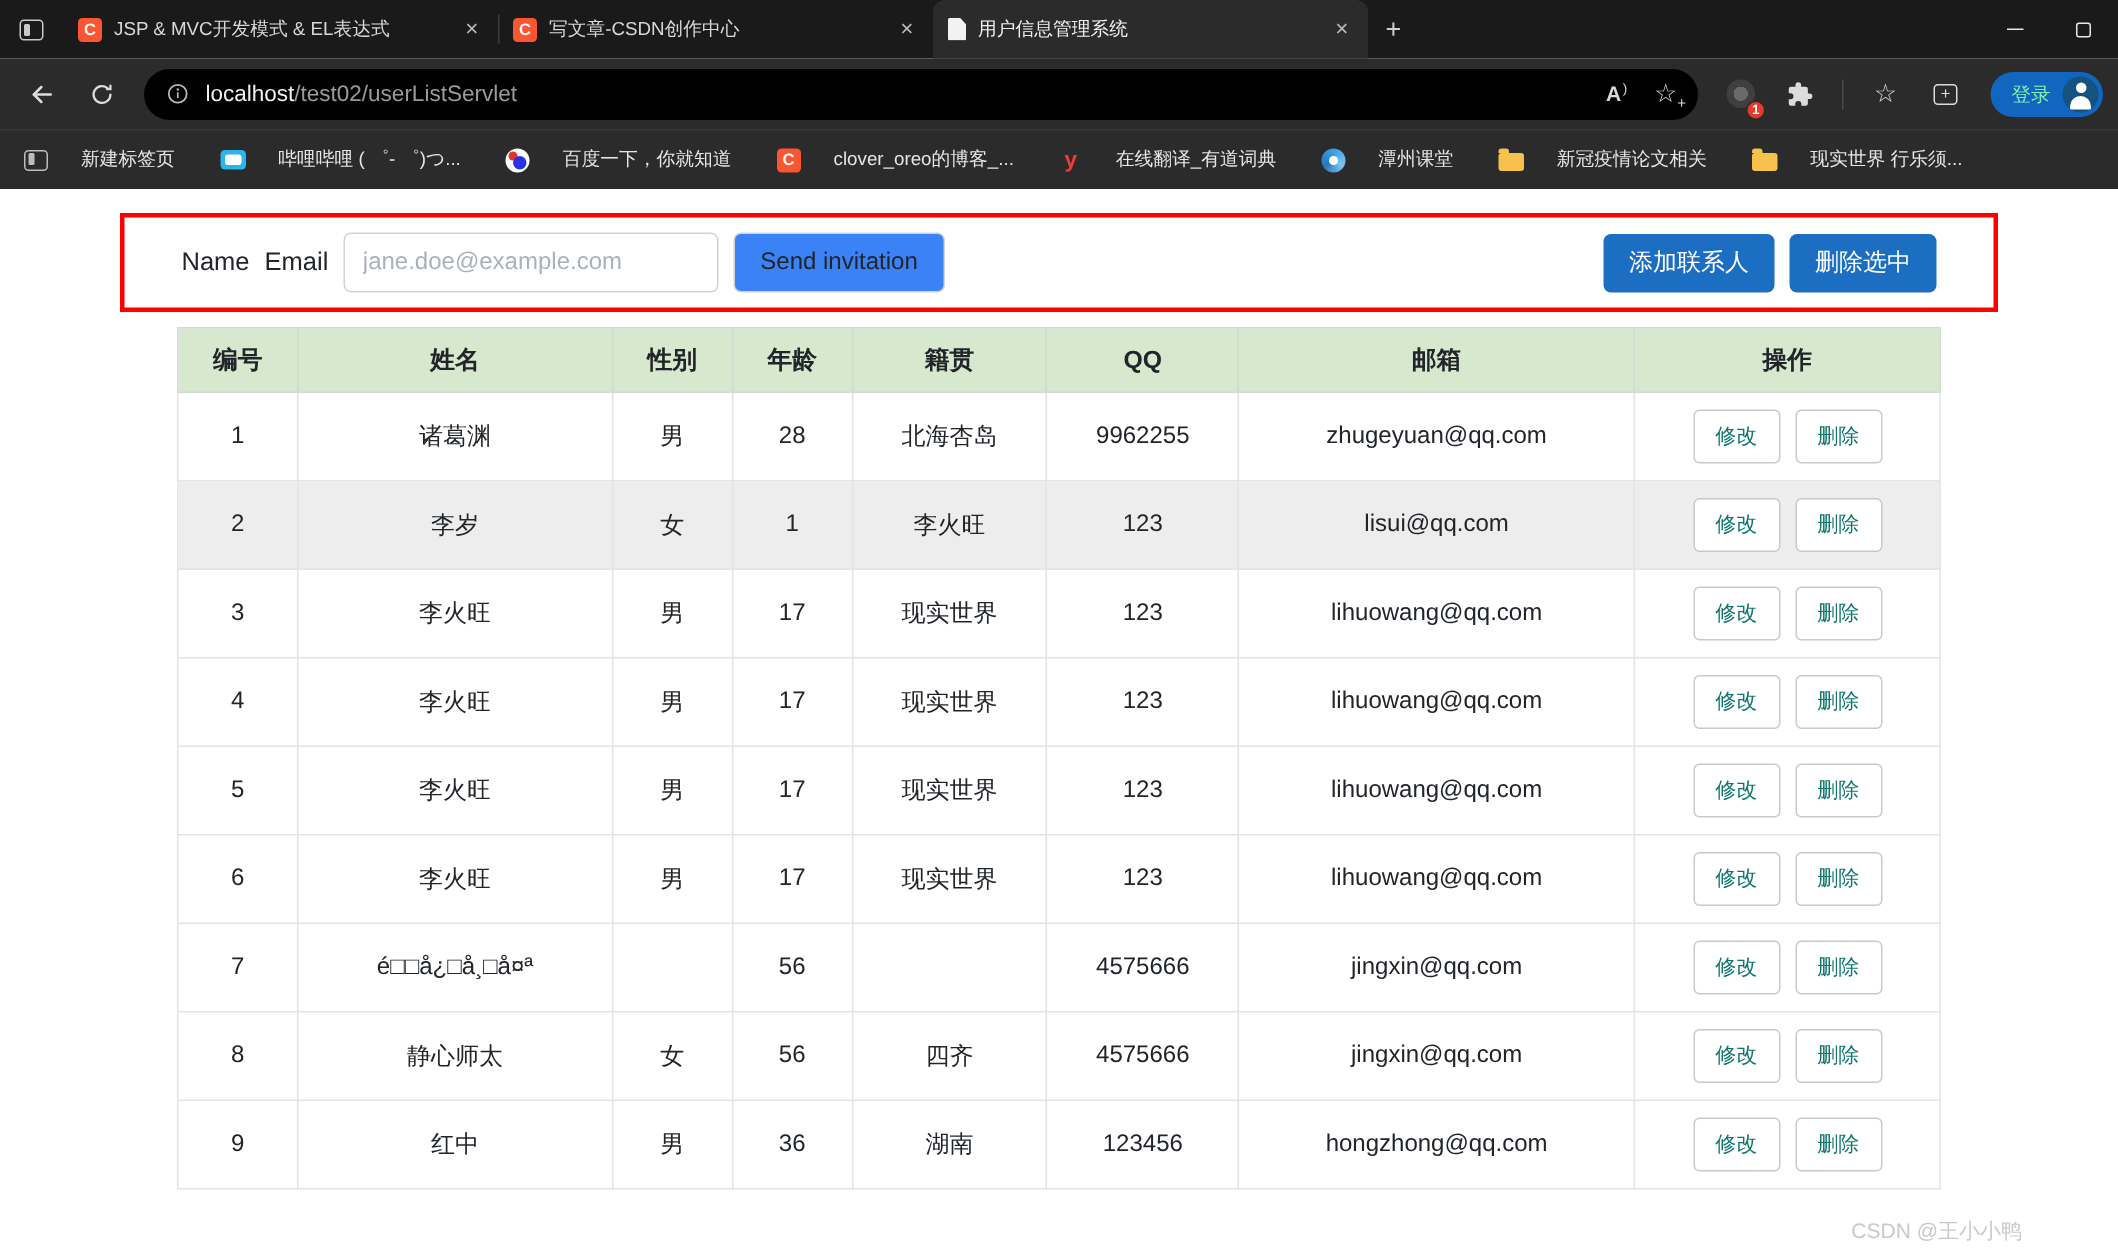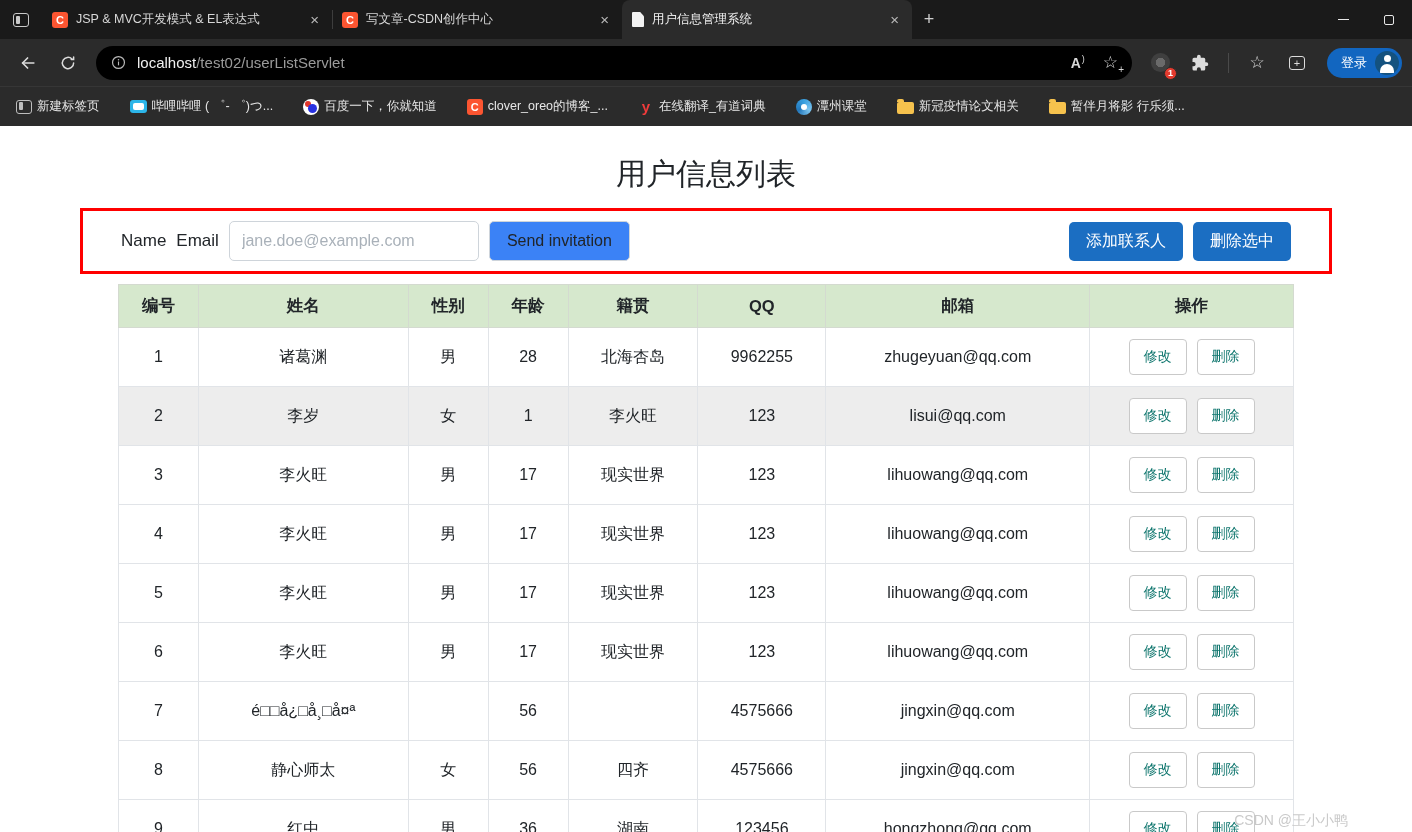--- a/index.html
+++ b/index.html
@@ -38,27 +38,27 @@
   .read-aloud::after { content: ")"; font-size: 9px; vertical-align: super; margin-left: 1px; font-weight: normal; }
   .star-add { position: relative; font-size: 17px; }
   .star-add::after { content: "+"; position: absolute; right: -6px; bottom: -2px; font-size: 10px; color: #d8d8d8; }
   .ext-circle { width: 19px; height: 19px; border-radius: 50%; background: radial-gradient(circle, #6a6a6a 0 35%, #3f3f3f 36% 100%); display: block; }
   .ext-badge { position: absolute; right: 1px; bottom: 0; min-width: 13px; height: 13px; background: #e33a2e; color: #fff; border-radius: 50%; font-size: 9px; font-weight: bold; display: flex; align-items: center; justify-content: center; border: 1.5px solid #2b2b2b; }
   .tb-divider { width: 1px; height: 20px; background: #4a4a4a; margin: 0 6px; }
   .star-lines { font-size: 17px; }
   .collections-glyph { width: 16px; height: 14px; border: 1.5px solid #dcdcdc; border-radius: 3px; display: flex; align-items: center; justify-content: center; color: #dcdcdc; font-size: 11px; }
   .collections-glyph::after { content: "+"; }
   .login-pill { height: 30px; background: #1266c0; border-radius: 16px; display: flex; align-items: center; gap: 8px; padding: 3px 3px 3px 14px; margin-left: 8px; }
-  .login-text { color: #ffffff; font-size: 13px; }
+  .login-text { color: #86efac; font-size: 13px; }
   .avatar { width: 24px; height: 24px; border-radius: 50%; background: #14527f; position: relative; overflow: hidden; }
   .avatar::before { content: ""; position: absolute; top: 4px; left: 8.5px; width: 7px; height: 7px; border-radius: 50%; background: #fff; }
   .avatar::after { content: ""; position: absolute; top: 13px; left: 5px; width: 14px; height: 9px; border-radius: 7px 7px 0 0; background: #fff; }
 
   .bookmarks { height: 40px; background: #2b2b2b; border-top: 1px solid #363636; display: flex; align-items: center; padding: 0 16px; gap: 30px; }
-  .bookmark { display: flex; align-items: center; gap: 5px; color: #e6e6e6; font-size: 12.5px; white-space: nowrap; }
+  .bookmark { display: flex; align-items: center; gap: 22px; color: #e6e6e6; font-size: 12.5px; white-space: nowrap; }
   .bicon { flex: 0 0 auto; display: inline-flex; align-items: center; justify-content: center; }
   .bicon.tabpage { width: 16px; height: 14px; border: 1.6px solid #bdbdbd; border-radius: 3px; position: relative; }
   .bicon.tabpage::before { content: ""; position: absolute; left: 1.5px; top: 1.5px; width: 4px; height: 8px; background: #bdbdbd; border-radius: 1px; }
   .bicon.bilibili { width: 17px; height: 13px; background: #2cb5e8; border-radius: 3px; position: relative; }
   .bicon.bilibili::after { content: ""; position: absolute; left: 3px; right: 3px; top: 3px; bottom: 3px; background: #fff; border-radius: 2px; }
   .bicon.baidu { width: 16px; height: 16px; border-radius: 50%; background: #fff; position: relative; overflow: hidden; }
   .bicon.baidu::before { content: ""; position: absolute; left: 2px; top: 2px; width: 6px; height: 6px; border-radius: 50%; background: #e0352b; }
   .bicon.baidu::after { content: ""; position: absolute; right: 2px; bottom: 2px; width: 9px; height: 9px; border-radius: 50%; background: #2932e1; }
   .bicon.csdn { width: 16px; height: 16px; background: #fc5531; color: #fff; border-radius: 3px; font-size: 11px; font-weight: bold; }
   .bicon.youdao { width: 16px; height: 16px; color: #ef3b3b; font-size: 15px; font-weight: bold; }
@@ -194,27 +194,26 @@
       <div class="bookmark">
         <span class="bicon tanzhou"></span>
         <span>潭州课堂</span>
       </div>
       <div class="bookmark">
         <span class="bicon folder"></span>
         <span>新冠疫情论文相关</span>
       </div>
       <div class="bookmark">
         <span class="bicon folder"></span>
-        <span>暂伴月将影 行乐须...</span>
+        <span>现实世界 行乐须...</span>
       </div>
     </div>
 </div>
 
 <div class="page">
-  <h1 class="page-title">用户信息列表</h1>
 
   <div class="form-box">
     <label class="form-label">Name</label>
     <label class="form-label">Email</label>
     <input class="form-input" placeholder="jane.doe@example.com" style="">
     <button class="send-btn">Send invitation</button>
     <div class="spacer"></div>
     <button class="btn-blue">添加联系人</button>
     <button class="btn-blue">删除选中</button>
   </div>

